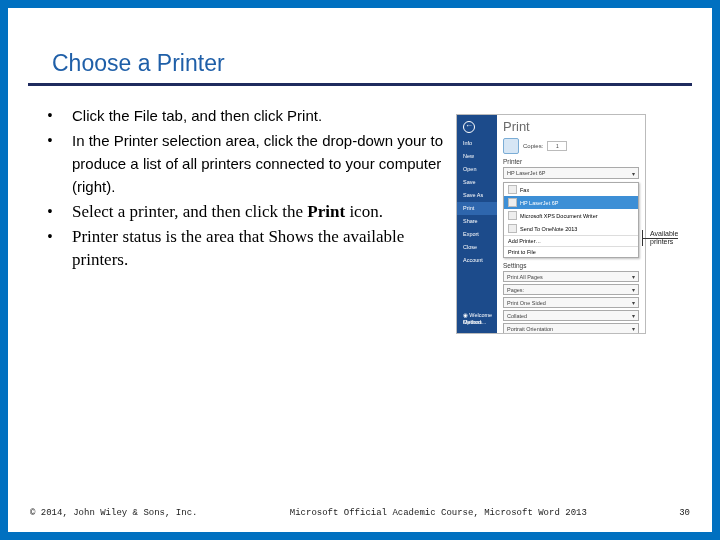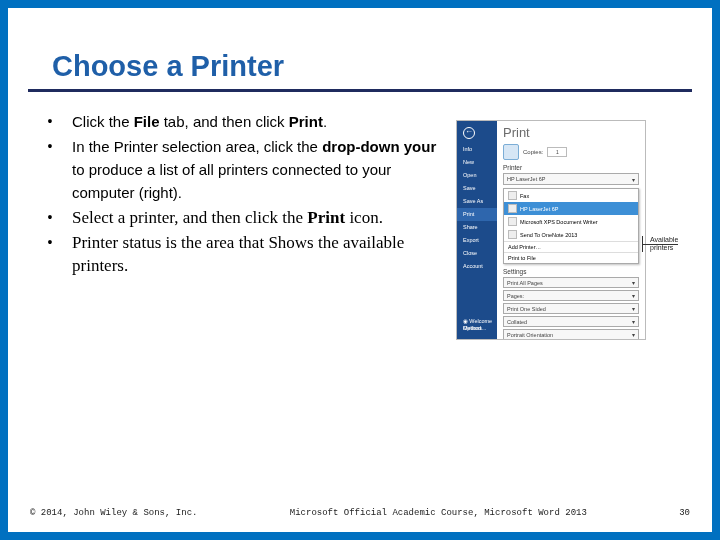--- a/index.html
+++ b/index.html
@@ -14,22 +14,22 @@
   .page {
     width: 100%;
     height: 100%;
     background: #fff;
     position: relative;
     padding-top: 38px;
   }
 
   .title {
     color: #1f5fa8;
-    font-size: 29px;
-    font-weight: 700;
+    font-size: 23px;
+    font-weight: 400;
     padding: 4px 24px 6px 24px;
     border-bottom: 3px solid #1f2b5e;
     margin: 0 20px;
   }
 
   .content {
     display: flex;
     padding: 18px 20px 0 20px;
     gap: 10px;
   }
@@ -56,21 +56,21 @@
     line-height: 22px;
   }
   ul.top > li .txt {
     flex: 1;
     font-size: 17px;
     color: #000;
     line-height: 23px;
     font-family: "Times New Roman", serif;
   }
   ul.top > li .txt .arial { font-family: Arial, Helvetica, sans-serif; font-size: 15px; }
-  ul.top > li .txt .arial b { font-weight: bold; }
+  ul.top > li .txt .arial b { font-weight: normal; }
   ul.top > li .txt b { font-weight: bold; }
 
   .illus {
     width: 236px;
     flex: 0 0 236px;
     position: relative;
     margin-top: 10px;
   }
   .illus-inner {
     width: 190px;

